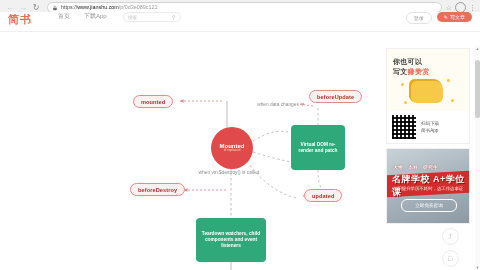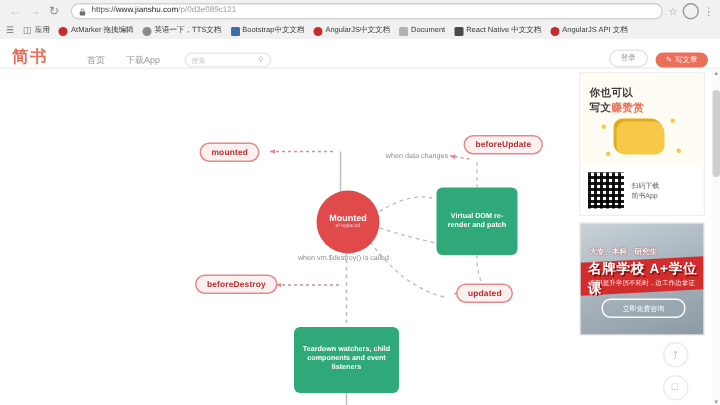--- a/index.html
+++ b/index.html
@@ -33,21 +33,21 @@
   .bmico.folder{background:none;color:#7a7a7a;font-size:6px;line-height:6px;}
   .bmico.a1{background:#c72b2b;border-radius:50%;}
   .bmico.a2{background:#8a8a8a;border-radius:50%;}
   .bmico.a3{background:#3a6ea5;}
   .bmico.a4{background:#c72b2b;border-radius:50%;}
   .bmico.a5{background:#b3b3b3;}
   .bmico.a6{background:#4a4a4a;}
   .bmico.a7{background:#c72b2b;border-radius:50%;}
 
   
-  .site-header{position:absolute;left:0;top:26px;width:480px;height:20px;background:#ffffff;border-bottom:1px solid #f0f0f0;display:flex;align-items:flex-end;box-sizing:border-box;padding:0 8px;}
+  .site-header{position:absolute;left:0;top:12px;width:480px;height:20px;background:#ffffff;border-bottom:1px solid #f0f0f0;display:flex;align-items:flex-start;box-sizing:border-box;padding:0 8px;}
   .logo{font-size:11px;font-weight:bold;color:#ea6f5a;letter-spacing:1px;flex:0 0 auto;}
   .nav-links{display:flex;align-items:center;gap:14px;margin-left:26px;flex:0 0 auto;}
   .nav-link{font-size:6px;color:#969696;white-space:nowrap;}
   .searchbox{margin-left:16px;width:58px;height:10px;border:1px solid #eaeaea;border-radius:5px;display:flex;align-items:center;justify-content:space-between;padding:0 4px;box-sizing:border-box;flex:0 0 auto;}
   .searchbox .ph{font-size:4.6px;color:#c8c8c8;}
   .searchbox .mag{font-size:5px;color:#c0c0c0;}
   .hdr-spacer{flex:1 1 auto;}
   .btn-login{font-size:5px;color:#969696;border:1px solid #e3e3e3;border-radius:8px;padding:2px 7px;line-height:6px;flex:0 0 auto;margin-right:5px;white-space:nowrap;}
   .btn-write{font-size:5px;color:#fff;background:#ea6f5a;border-radius:8px;padding:2px 7px;line-height:6px;flex:0 0 auto;display:flex;align-items:center;gap:2px;white-space:nowrap;}
   .pen{font-size:5px;}

